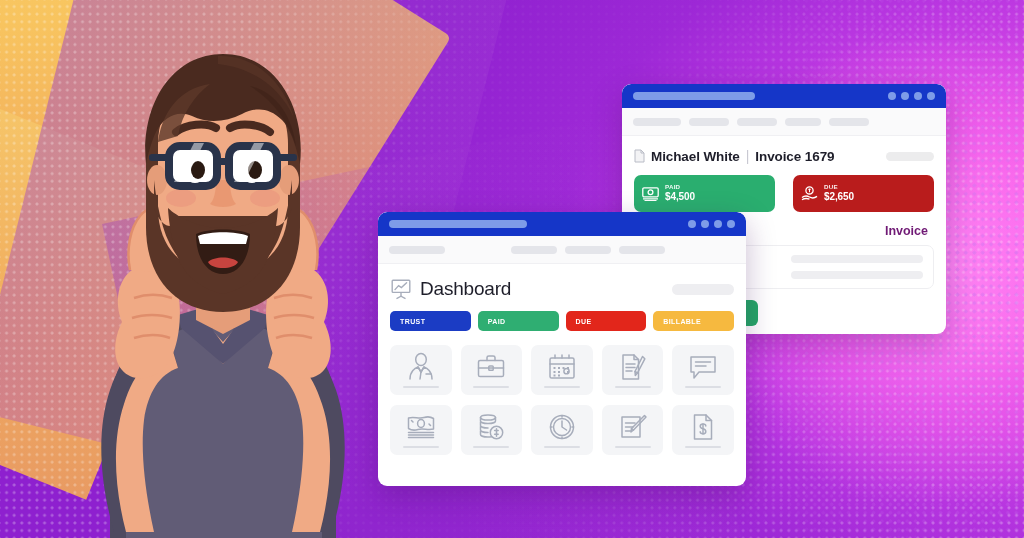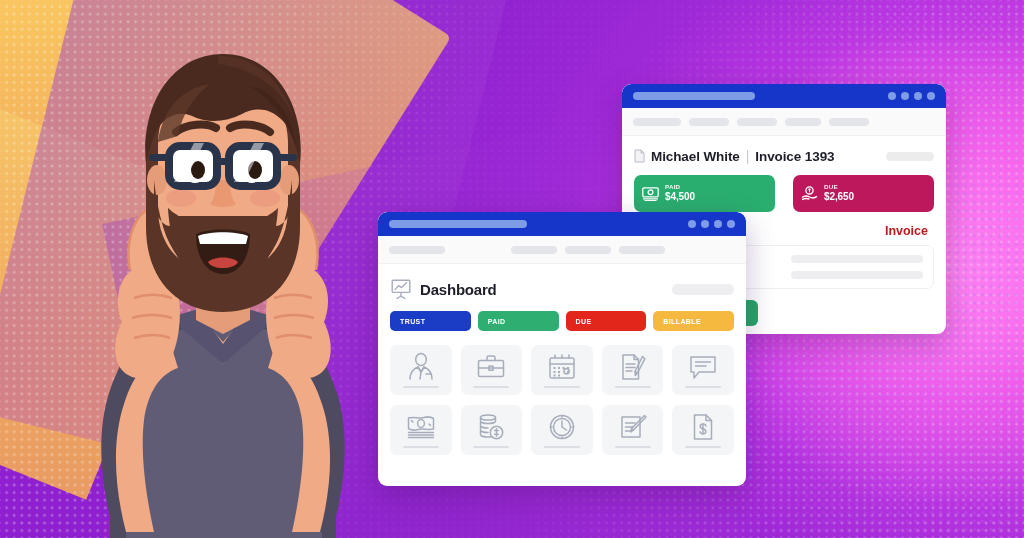--- a/index.html
+++ b/index.html
@@ -135,30 +135,30 @@
   .stat {
     flex: 1;
     border-radius: 7px;
     height: 37px;
     display: flex; align-items: center;
     padding: 0 8px;
     gap: 6px;
     color: #fff;
   }
   .stat-paid { background: #2aae6f; }
-  .stat-due  { background: #be185d; }
+  .stat-due  { background: #b91c1c; }
   .stat-status { background: #1636c7; }
   .stat-txt { line-height: 1.05; }
   .stat-label { font-size: 6.2px; font-weight: bold; letter-spacing: .25px; opacity: .92; }
   .stat-value { font-size: 10px; font-weight: bold; margin-top: 1.5px; letter-spacing: -0.1px; }
 
   .inv-card-wrap { margin-top: 12px; }
   .inv-card-title {
     text-align: right;
-    font-size: 12.5px; font-weight: bold; color: #b91c1c;
+    font-size: 12.5px; font-weight: bold; color: #701a75;
     padding-right: 6px;
   }
   .inv-card {
     margin-top: 7px;
     border: 1px solid #eeeef1;
     border-radius: 7px;
     padding: 9px 10px;
     display: grid;
     grid-template-columns: 1fr 1fr;
     gap: 8px 14px;
@@ -173,21 +173,21 @@
     border-radius: 6px;
     color: #fff;
     font-family: "Liberation Sans", sans-serif;
     font-size: 8.6px; font-weight: bold;
     letter-spacing: 1.1px;
     cursor: pointer;
   }
 
   
   .dash-titlerow { display: flex; align-items: center; gap: 8px; margin-top: 4px; }
-  .dash-title { font-size: 15px; font-weight: bold; color: #1e1e2a; letter-spacing: -0.2px; }
+  .dash-title { font-size: 19px; font-weight: normal; color: #1e1e2a; letter-spacing: -0.2px; }
   .dash-right-pill { margin-left: auto; width: 62px; height: 11px; border-radius: 6px; background: #eeeef1; }
 
   .tab-row { display: flex; gap: 7px; margin-top: 11px; }
   .tab {
     flex: 1; height: 20px;
     border-radius: 5px;
     display: flex; align-items: center;
     padding-left: 10px;
     color: #fff;
     font-size: 7px; font-weight: bold; letter-spacing: .4px;
@@ -357,21 +357,21 @@
 
     <div class="winbody">
 
       <div class="inv-titlerow">
         <svg width="11" height="14" viewBox="0 0 11 14">
           <path d="M1 1 H7 L10 4 V13 H1 Z" fill="#f3f3f5" stroke="#b9bcc6" stroke-width="1"></path>
           <path d="M7 1 V4 H10" fill="none" stroke="#b9bcc6" stroke-width="1"></path>
         </svg>
         <span class="inv-name">Michael White</span>
         <span class="inv-sep">|</span>
-        <span class="inv-name">Invoice 1393</span>
+        <span class="inv-name">Invoice 1679</span>
         <span class="inv-right-pill"></span>
       </div>
 
       <div class="stat-row">
 
         <div class="stat stat-paid">
           <svg width="17" height="14" viewBox="0 0 17 14">
             <rect x="0.8" y="0.8" width="15.4" height="9" rx="1.2" fill="none" stroke="#fff" stroke-width="1.3"></rect>
             <circle cx="8.5" cy="5.3" r="2.4" fill="none" stroke="#fff" stroke-width="1.3"></circle>
             <path d="M1 11.8 H16" stroke="#fff" stroke-width="1.2"></path>

